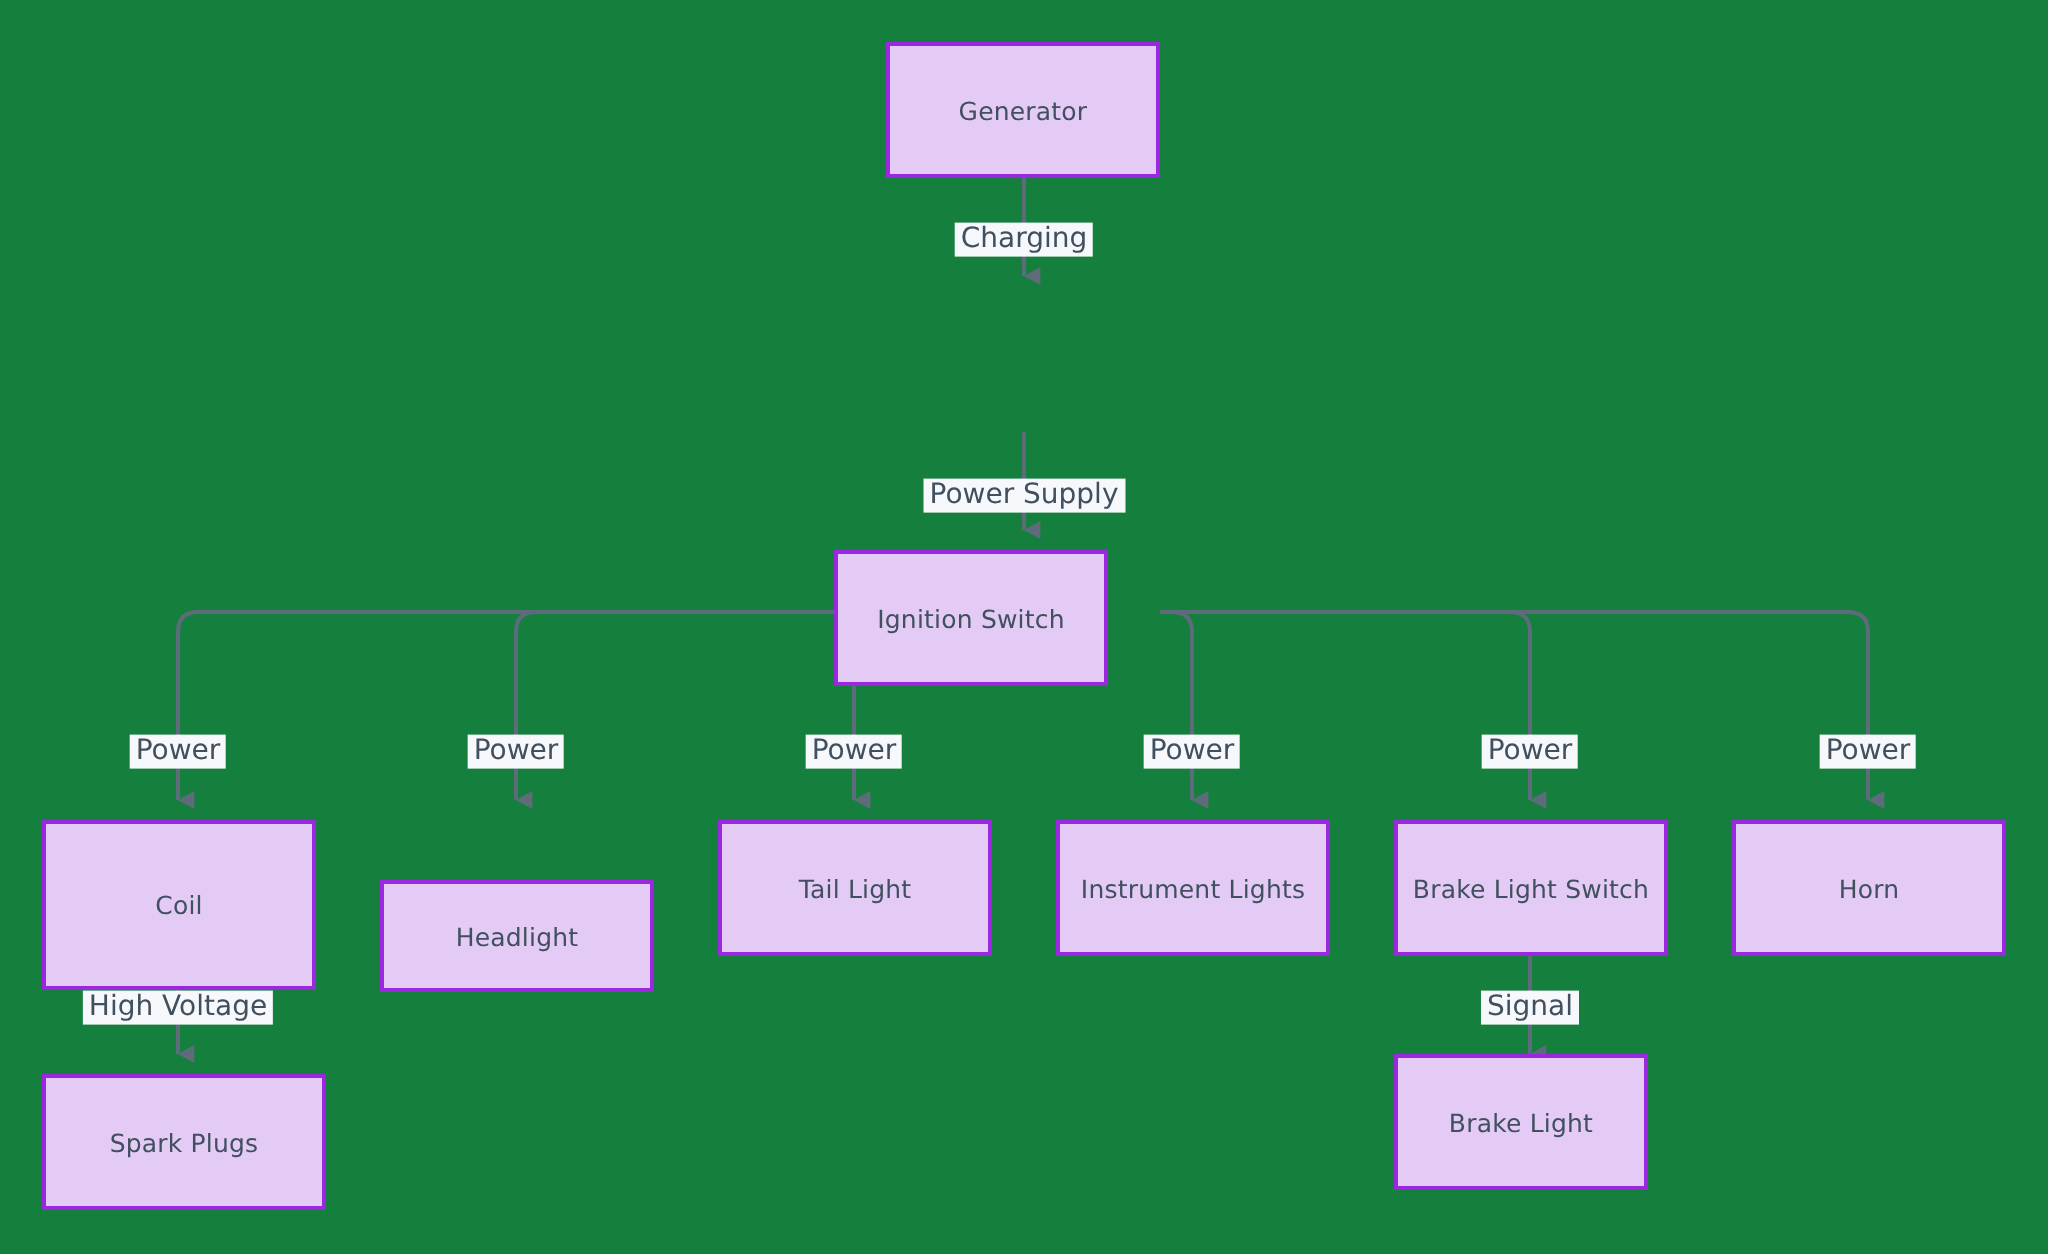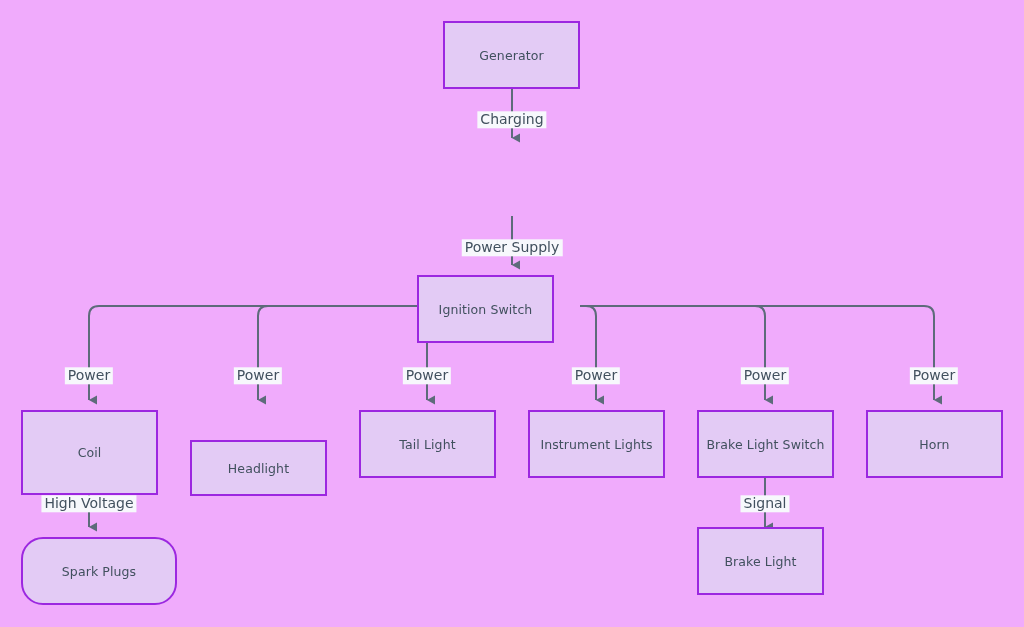--- a/index.html
+++ b/index.html
@@ -10,21 +10,21 @@
   body {
     width: 1024px;
     height: 627px;
     overflow: hidden;
     font-family: "DejaVu Sans", "Liberation Sans", sans-serif;
   }
   #diagram-canvas {
     position: relative;
     width: 1024px;
     height: 627px;
-    background: #f0abfc;
+    background: #15803d;
   }
   #edge-layer {
     position: absolute;
     left: 0;
     top: 0;
     width: 1024px;
     height: 627px;
     pointer-events: none;
   }
   .node {
@@ -115,21 +115,21 @@
   </div>
 
   <div class="node" style="left:697px; top:410px; width:137px; height:68px;">
     <span class="node-label">Brake Light Switch</span>
   </div>
 
   <div class="node" style="left:866px; top:410px; width:137px; height:68px;">
     <span class="node-label">Horn</span>
   </div>
 
-  <div class="node" style="left:21px; top:537px; width:156px; height:68px;border-radius:22px;">
+  <div class="node" style="left:21px; top:537px; width:142px; height:68px;">
     <span class="node-label">Spark Plugs</span>
   </div>
 
   <div class="node" style="left:697px; top:527px; width:127px; height:68px;">
     <span class="node-label">Brake Light</span>
   </div>
 
   <div class="edge-label" style="left:512px; top:120px;">Charging</div>
   <div class="edge-label" style="left:512px; top:248px;">Power Supply</div>
   <div class="edge-label" style="left:89px; top:376px;">Power</div>

